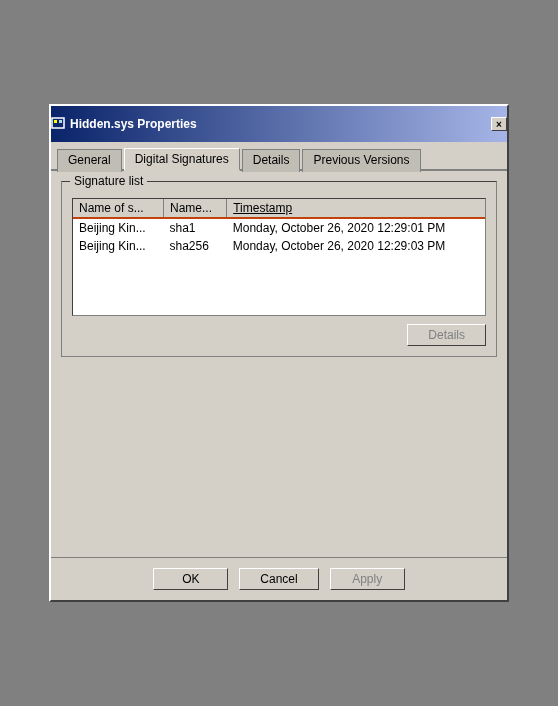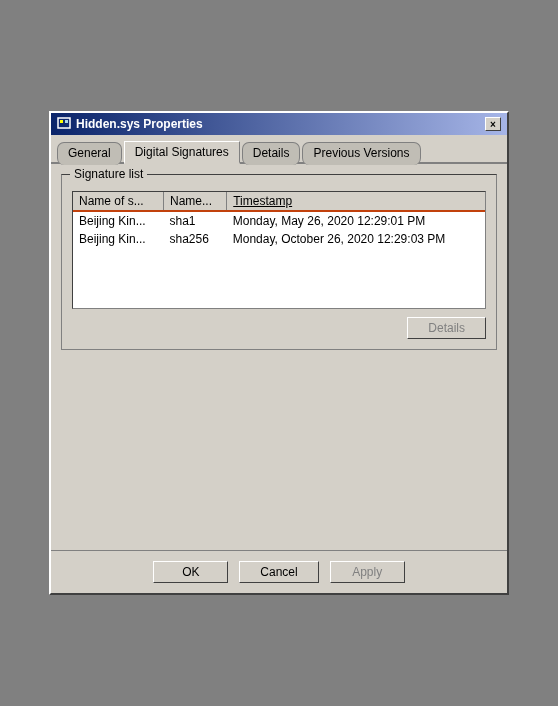--- a/index.html
+++ b/index.html
@@ -26,22 +26,22 @@
       border-right-color: #404040;
       border-bottom-color: #404040;
       box-shadow: 1px 1px 0 #808080;
     }
 
     .title-bar {
       background: linear-gradient(to right, #0a246a, #a6b5e7);
       color: white;
       display: flex;
       align-items: center;
-      padding: 3px 6px;
-      height: 22px;
+      padding: 3px 0;
+      height: 36px;
       justify-content: space-between;
     }
 
     .title-bar-left {
       display: flex;
       align-items: center;
       gap: 5px;
     }
 
     .title-icon {
@@ -103,21 +103,20 @@
       border-left: 1px solid #ffffff;
       border-right: 1px solid #808080;
       border-bottom: 2px solid #d4d0c8;
       z-index: 1;
       font-weight: normal;
     }
 
     .tab:not(.active) {
       background: #c0bdb5;
       top: 3px;
-      border-radius: 7px;
     }
 
     .content {
       padding: 10px;
       background: #d4d0c8;
     }
 
     .group-box {
       border: 1px solid #808080;
       border-top: 1px solid #404040;
@@ -264,21 +263,21 @@
             <tr>
               <th>Name of s...</th>
               <th>Name...</th>
               <th>Timestamp</th>
             </tr>
           </thead>
           <tbody>
             <tr class="table-row">
               <td>Beijing Kin...</td>
               <td>sha1</td>
-              <td>Monday, May 26, 2020 12:29:01 PM</td>
+              <td>Monday, October 26, 2020 12:29:01 PM</td>
             </tr>
             <tr class="table-row">
               <td>Beijing Kin...</td>
               <td>sha256</td>
               <td>Monday, October 26, 2020 12:29:03 PM</td>
             </tr>
             <tr class="empty-rows">
               <td colspan="3"></td>
             </tr>
           </tbody>

